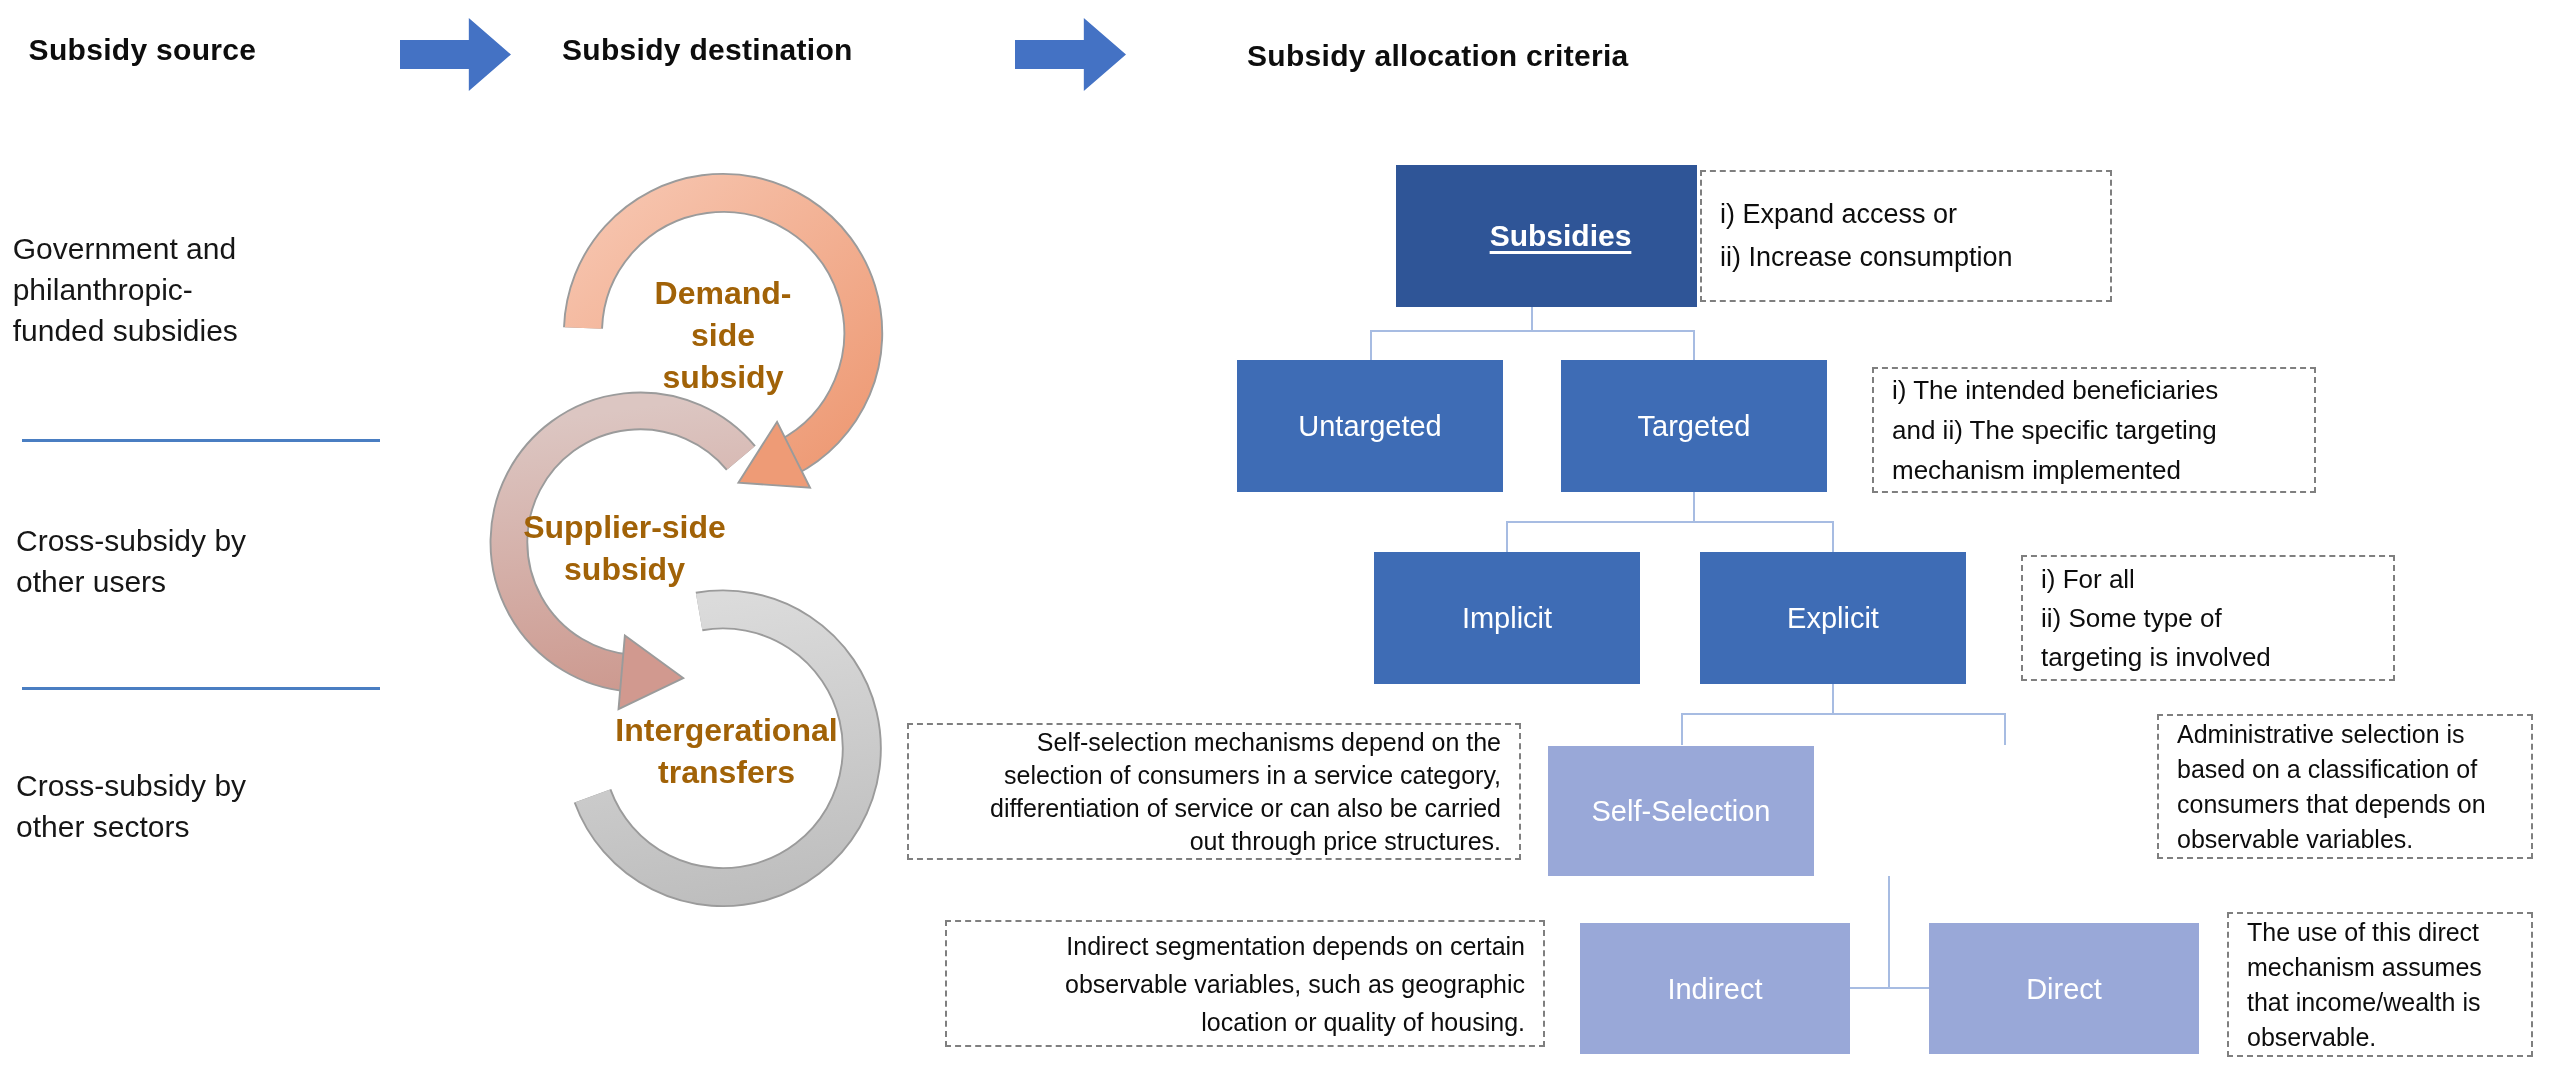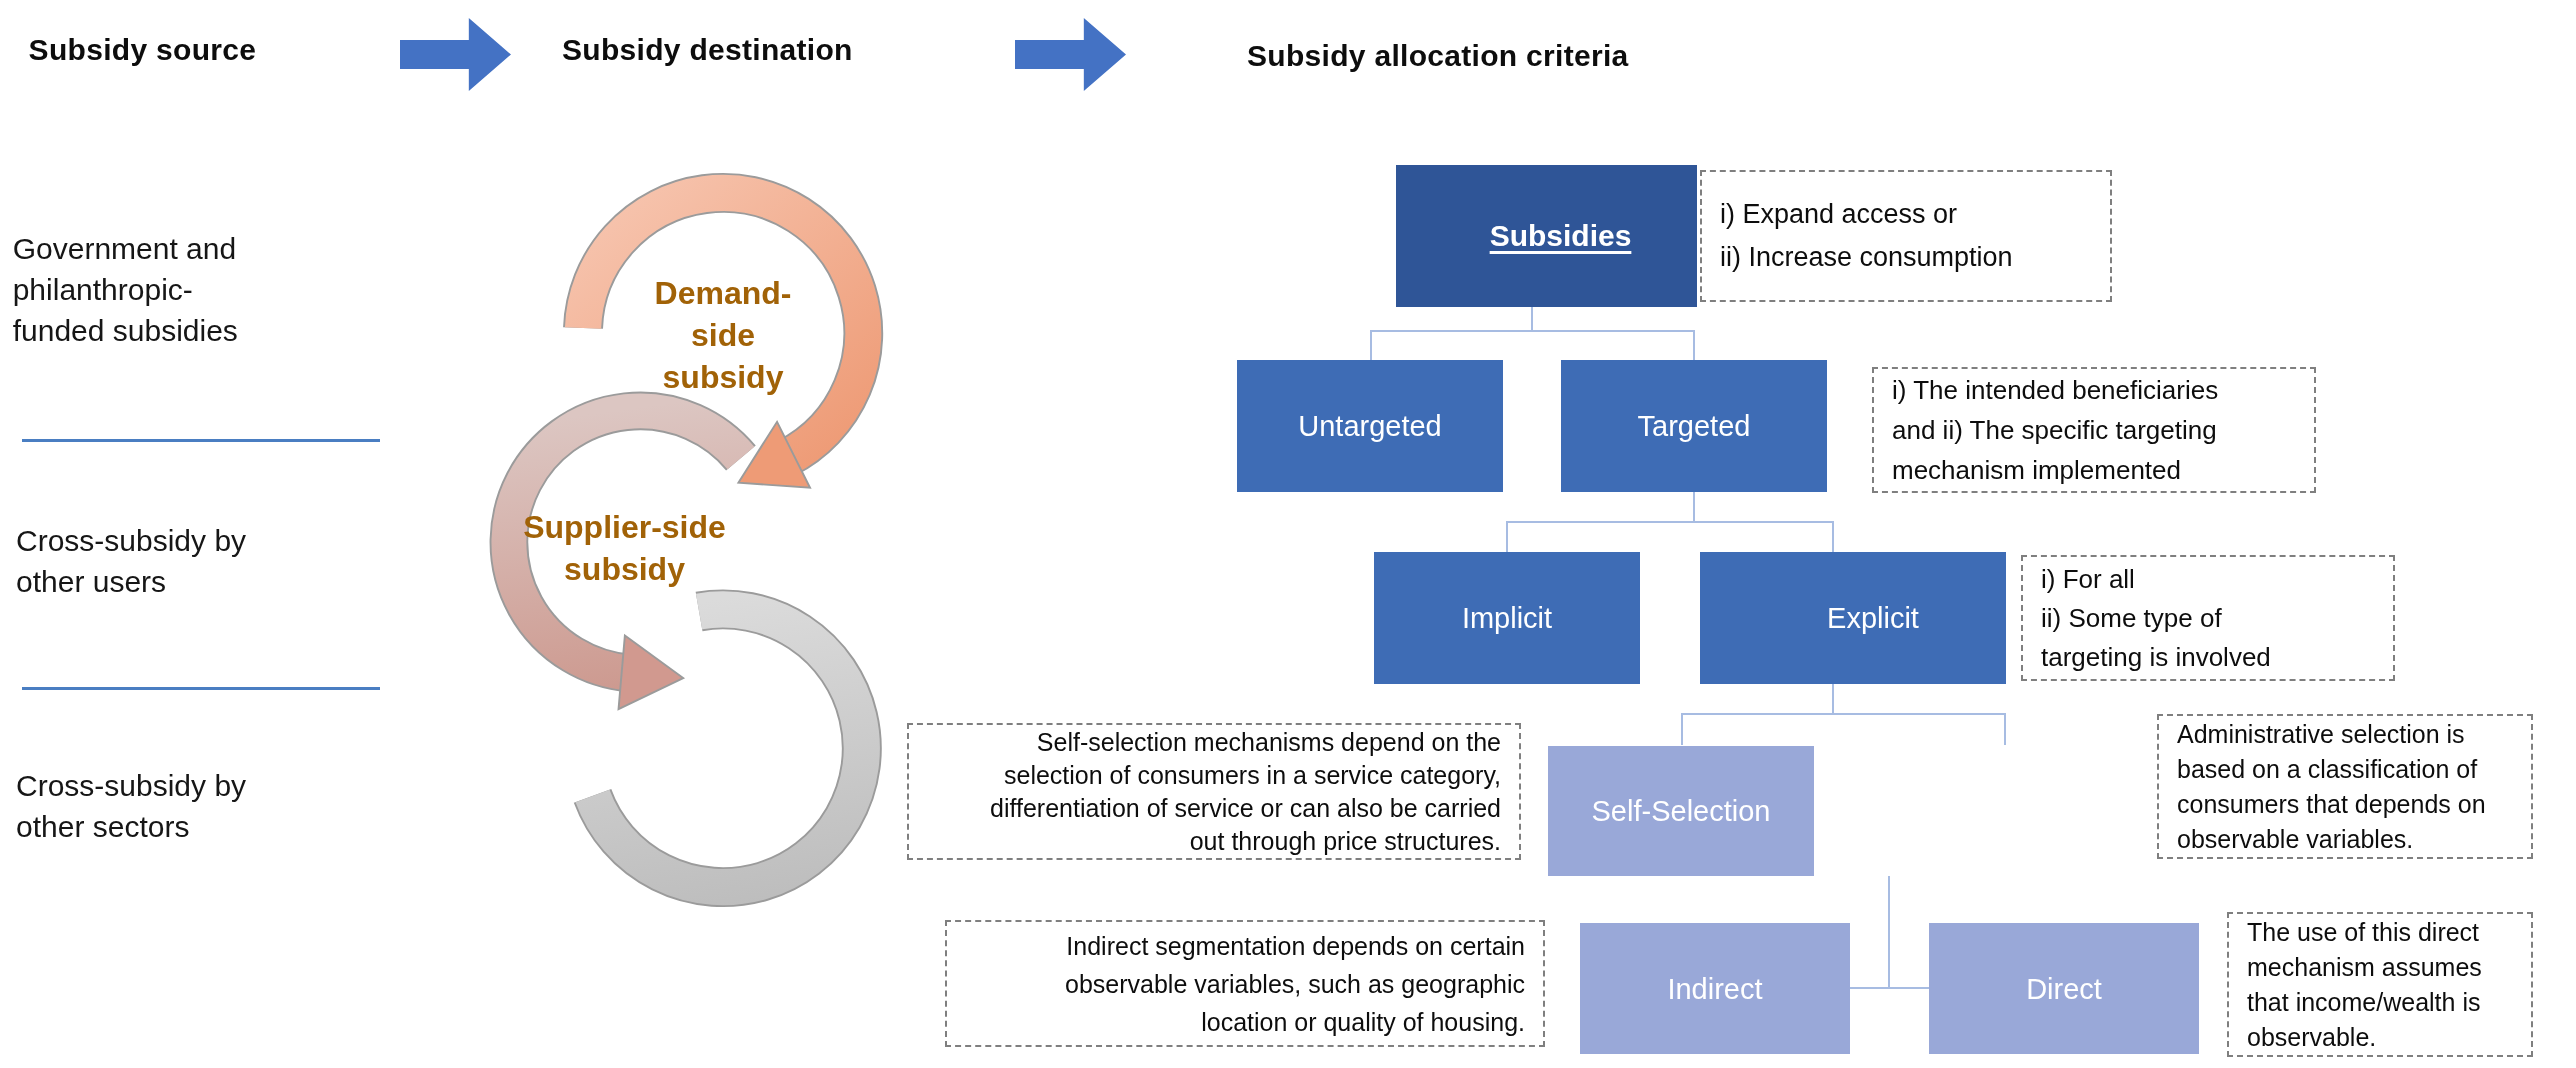--- a/index.html
+++ b/index.html
@@ -85,20 +85,22 @@
       <path d="M 919 517 A 221 221 0 1 1 1240 722" fill="none" stroke="url(#gradDemand)" stroke-width="57"></path>
       <polygon points="1164,761 1225,665 1277,769" fill="#EE9B76" stroke="#9B9B9B" stroke-width="3"></polygon>
     </g>
   </svg>
 
   <div class="abs cycle-label" style="left:596px;top:272px;width:254px;">Demand-
 side
 subsidy</div>
   <div class="abs cycle-label" style="left:466px;top:506px;width:317px;">Supplier-side
 subsidy</div>
+  <div class="abs cycle-label" style="left:552px;top:709px;width:349px;">Intergerational
+transfers</div>
 
   <div class="abs conn" style="left:1531px;top:302px;width:1.9px;height:30px;"></div>
   <div class="abs conn" style="left:1370px;top:330px;width:325px;height:1.9px;"></div>
   <div class="abs conn" style="left:1370px;top:330px;width:1.9px;height:30px;"></div>
   <div class="abs conn" style="left:1693px;top:330px;width:1.9px;height:30px;"></div>
 
   <div class="abs conn" style="left:1693px;top:492px;width:1.9px;height:30px;"></div>
   <div class="abs conn" style="left:1506px;top:521px;width:328px;height:1.9px;"></div>
   <div class="abs conn" style="left:1506px;top:521px;width:1.9px;height:31px;"></div>
   <div class="abs conn" style="left:1832px;top:521px;width:1.9px;height:31px;"></div>
@@ -118,21 +120,21 @@
   <div class="abs node mid" style="left:1237px;top:360px;width:266px;height:132px;">
     <span>Untargeted</span>
   </div>
   <div class="abs node mid" style="left:1561px;top:360px;width:266px;height:132px;">
     <span>Targeted</span>
   </div>
 
   <div class="abs node mid" style="left:1374px;top:552px;width:266px;height:132px;">
     <span>Implicit</span>
   </div>
-  <div class="abs node mid" style="left:1700px;top:552px;width:266px;height:132px;padding-left:40px;">
+  <div class="abs node mid" style="left:1700px;top:552px;width:266px;height:132px;">
     <span>Explicit</span>
   </div>
 
   <div class="abs node light" style="left:1548px;top:746px;width:266px;height:130px;">
     <span>Self-Selection</span>
   </div>
 
   <div class="abs node light" style="left:1580px;top:923px;width:270px;height:131px;">
     <span>Indirect</span>
   </div>

